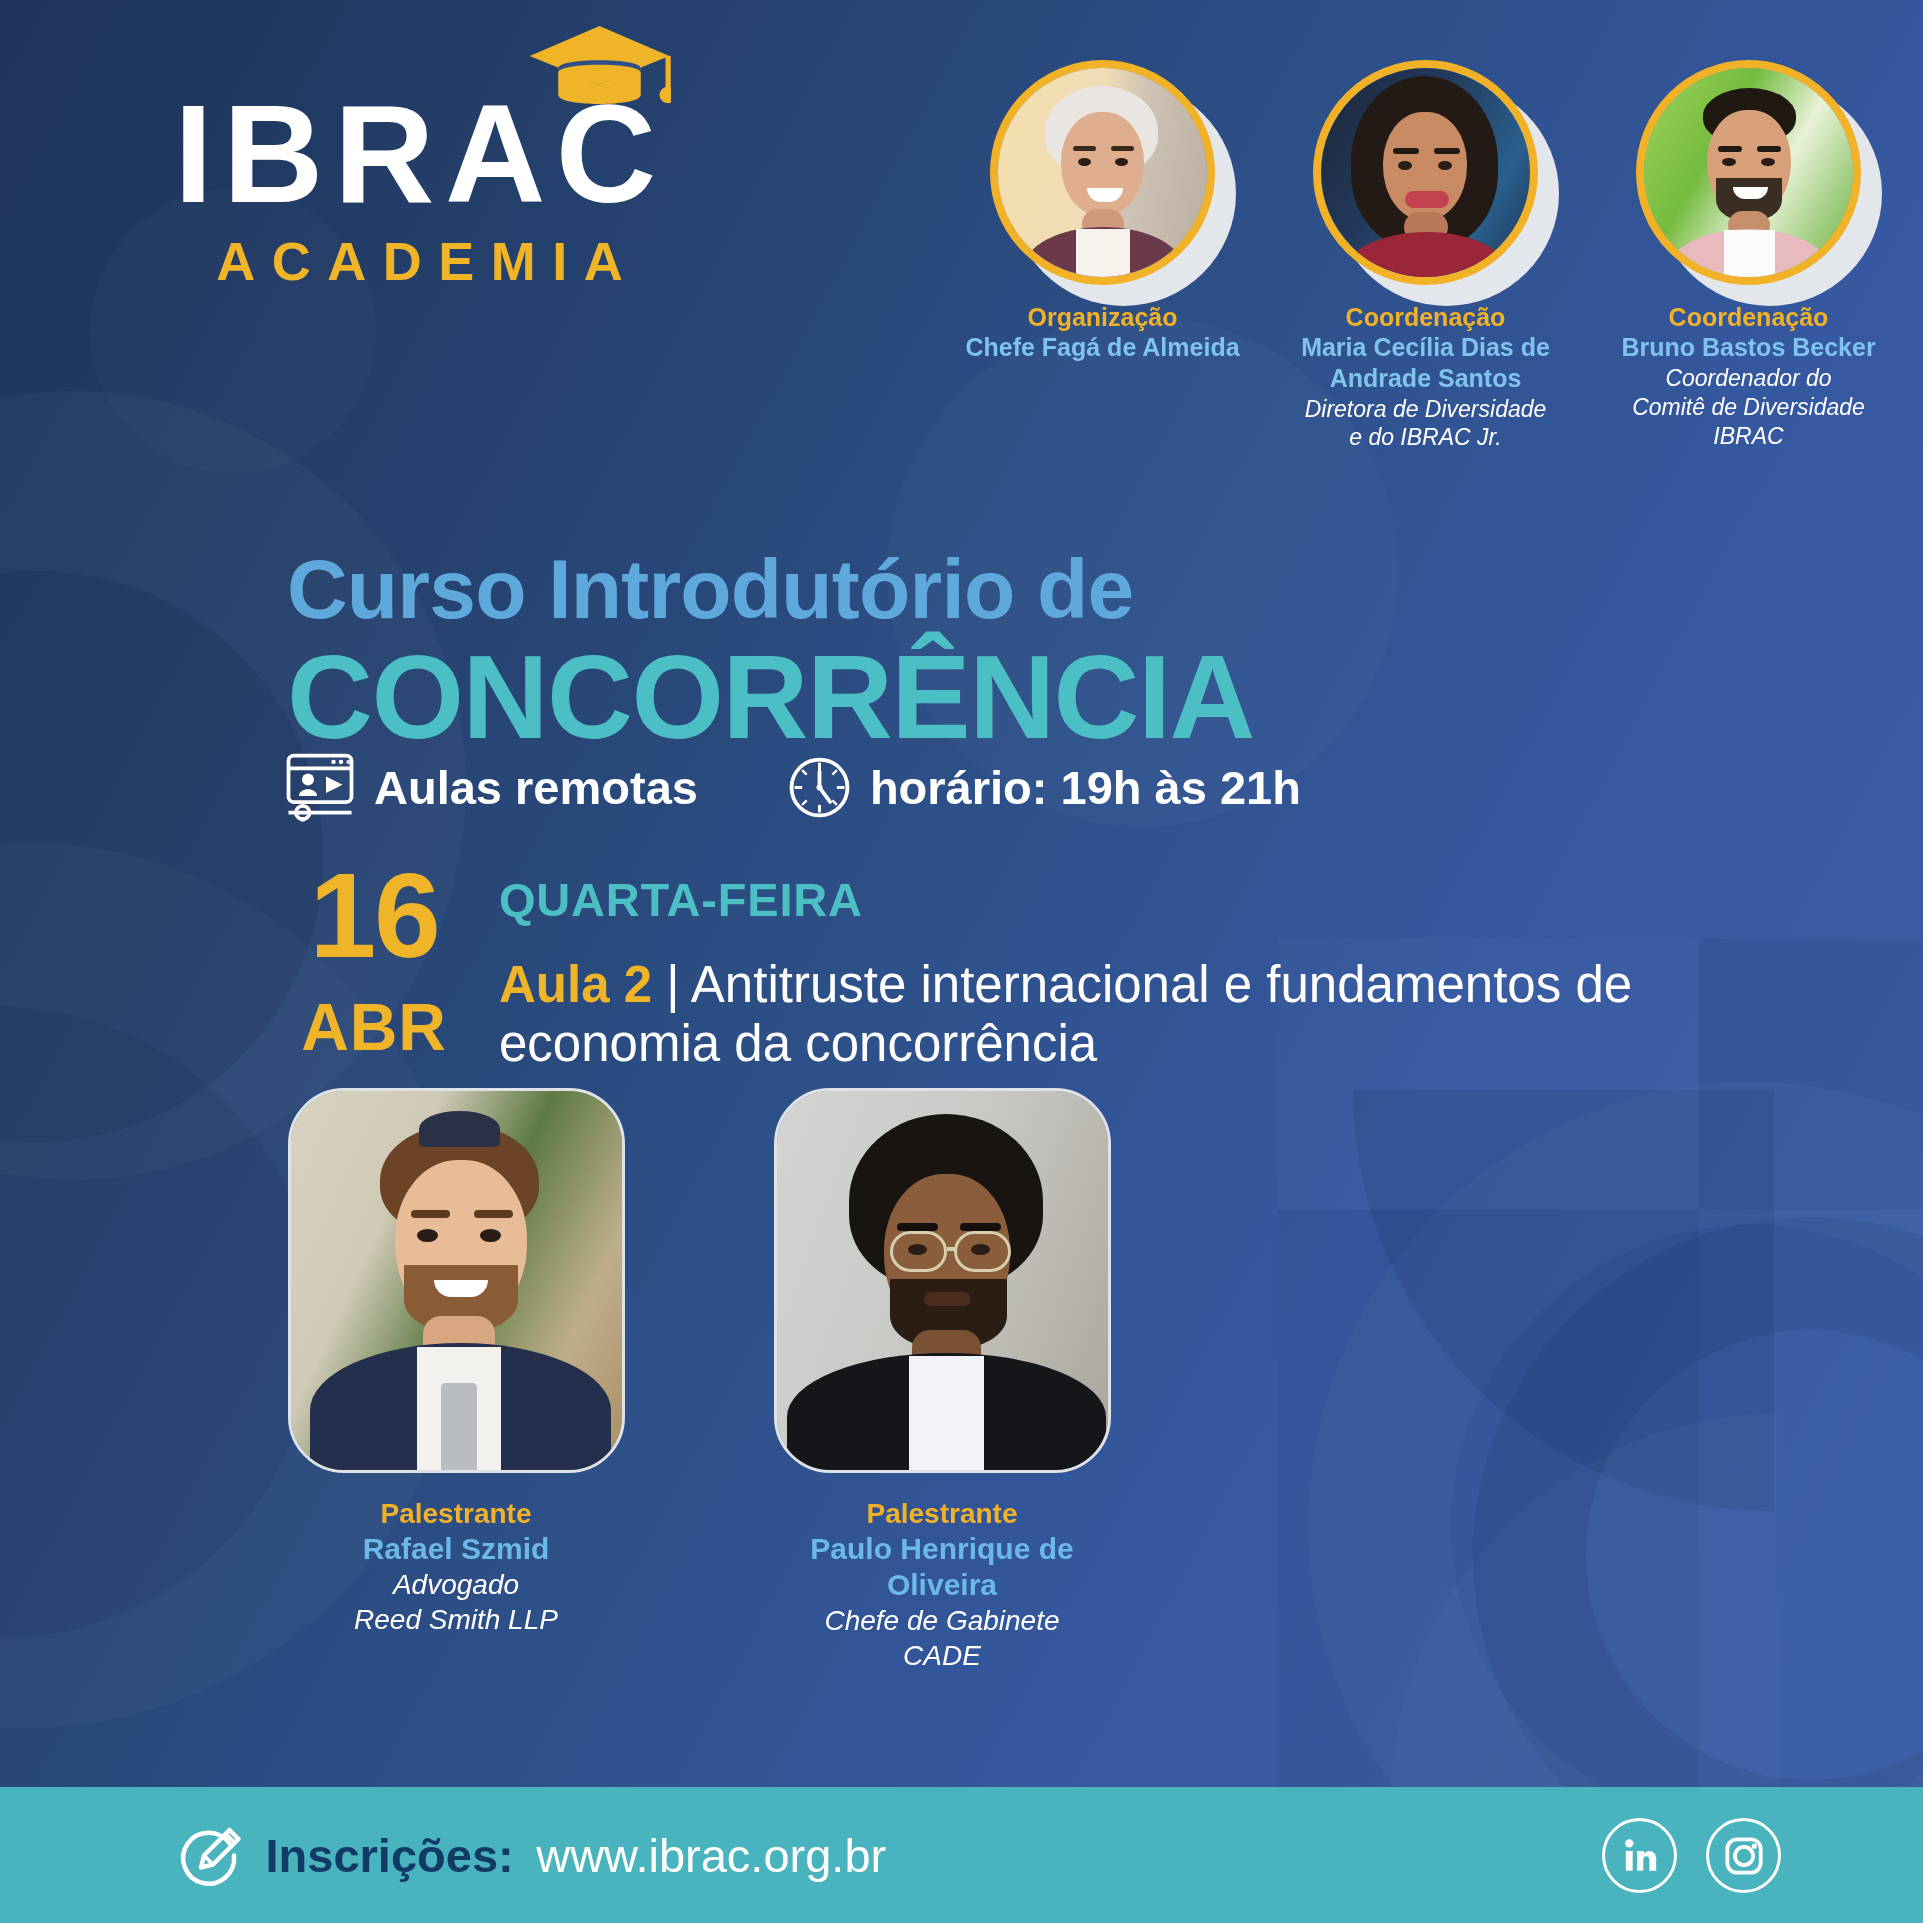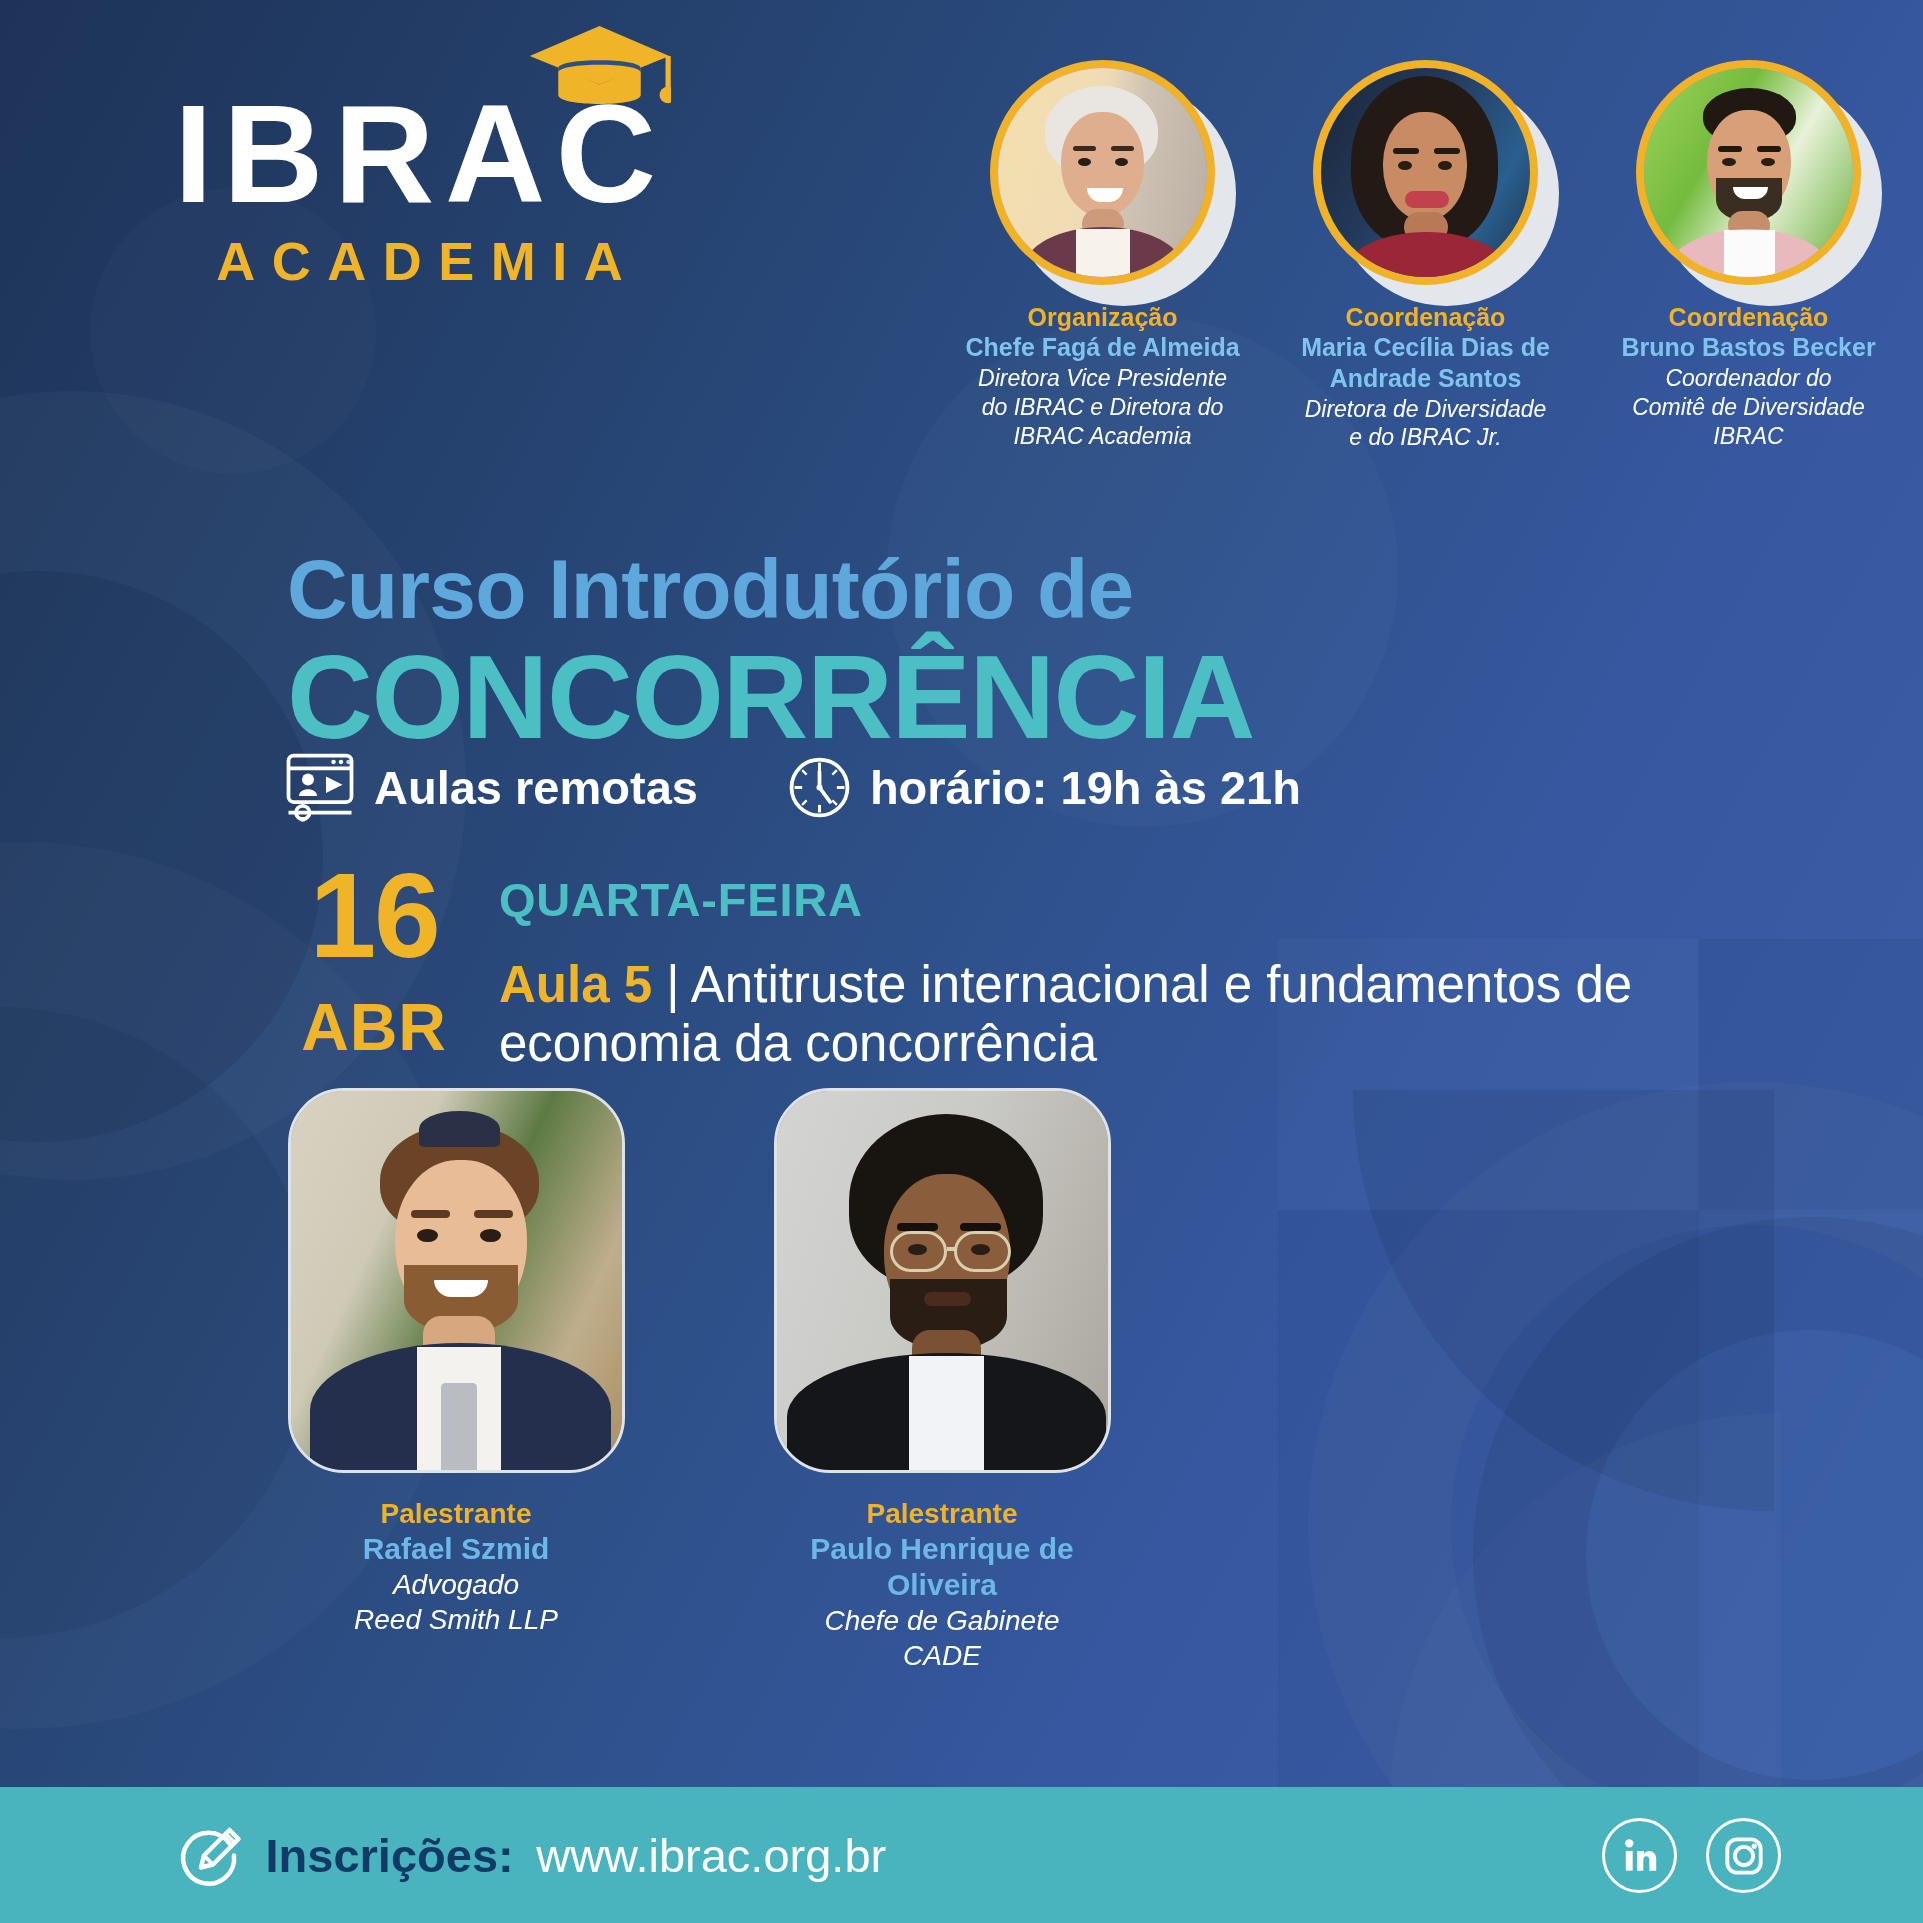--- a/index.html
+++ b/index.html
@@ -168,25 +168,20 @@
             <div class="eye" style="left:117px;top:90px;width:12.8px;height:8.3px;"></div>
             <div class="mouth" style="left:89px;top:120px;width:36px;height:13.5px;"></div>
             <div class="neck" style="left:84px;top:141px;width:42px;height:30px;background:#cf9a7b;"></div>
             <div class="body" style="left:25.6px;top:159px;width:159px;height:83px;background:#6b3a4a;"></div>
             <div class="body" style="left:78px;top:161px;width:54px;height:83px;background:#f7f3ec;border-radius:0;"></div>
           </div>
         </div>
       </div>
       <div class="role">Organização</div>
       <div class="pname">Chefe Fagá de Almeida</div>
-      <div class="ptitle">
-        <div>Diretora Vice Presidente</div>
-        <div>do IBRAC e Diretora do</div>
-        <div>IBRAC Academia</div>
-      </div>
     </div>
 
     <div class="person">
       <div class="pframe">
         <div class="shadowarc"></div>
         <div class="ringimg">
           <div class="face">
             <div class="bgph" style="background:linear-gradient(120deg,#1b2638 0%,#233a5c 40%,#2a5f8e 75%,#1d3350 100%);"></div>
             <div class="hair" style="left:30px;top:7.5px;width:147px;height:173px;background:#241a15;"></div>
             <div class="skin" style="left:62px;top:44px;width:84px;height:109px;background:#c98b63;"></div>
@@ -285,21 +280,21 @@
   </div>
 
   <div class="datewrap">
     <div class="daycol">
       <div class="dd">16</div>
       <div class="mm">ABR</div>
     </div>
     <div class="infocol">
       <div class="weekday">QUARTA-FEIRA</div>
       <div class="lessonline">
-        <b>Aula 5</b>
+        <b>Aula 2</b>
         <span class="bar">|</span>
         <span>Antitruste internacional e fundamentos de economia da concorrência</span>
       </div>
     </div>
   </div>
 
   <div class="speakers">
 
     <div class="sp">
       <div class="sframe">

